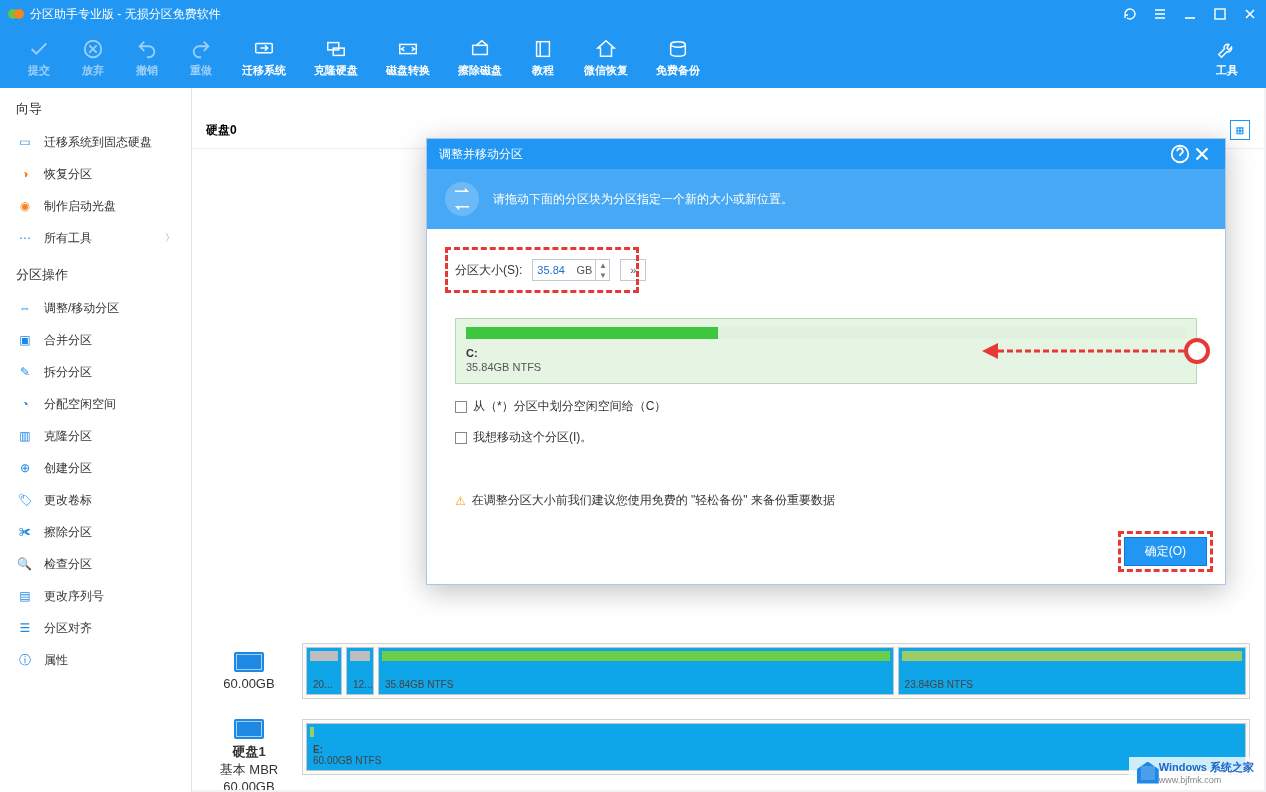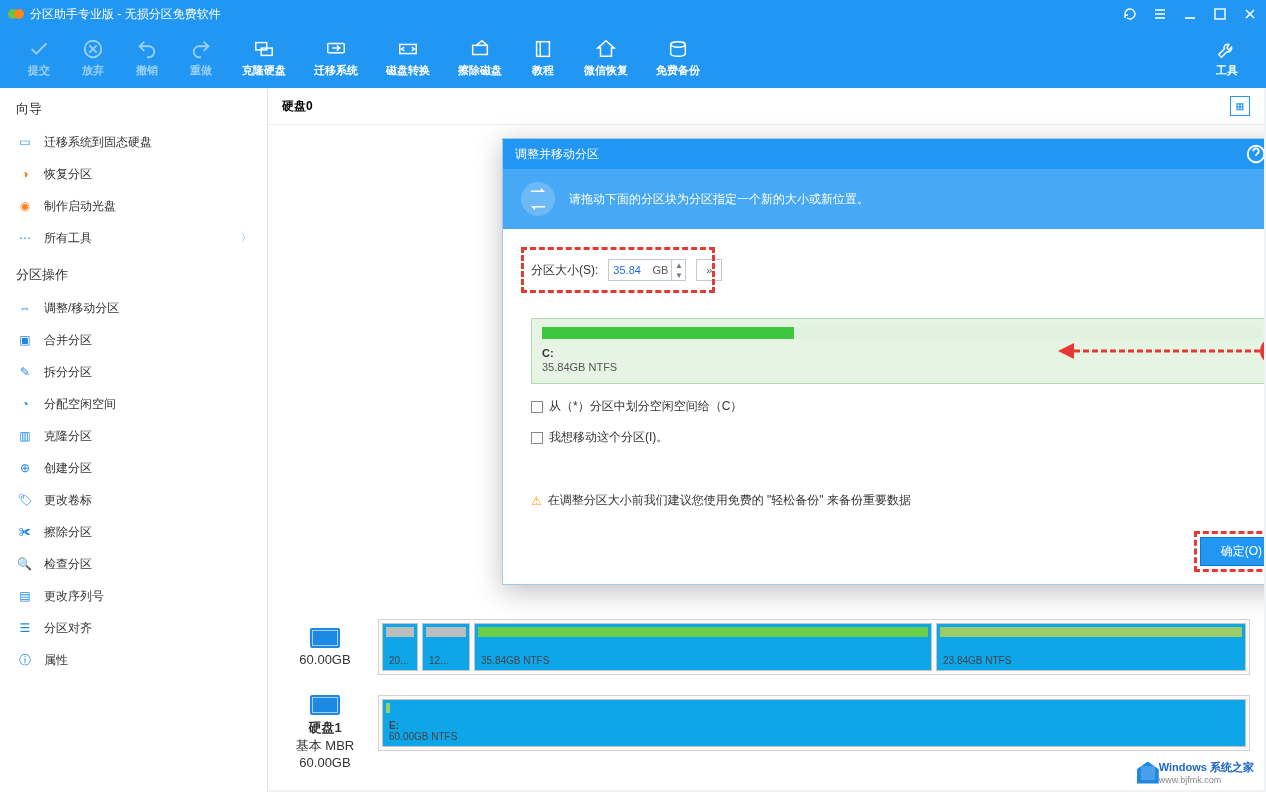--- a/index.html
+++ b/index.html
@@ -14,29 +14,29 @@
 
 
 .toolbar { height: 60px; background: #2196f3; display: flex; align-items: center; padding: 0 12px; color: #fff; }
 .tb-item { display: flex; flex-direction: column; align-items: center; justify-content: center; font-size: 11px; padding: 0 14px; cursor: pointer; height: 100%; font-weight: bold; }
 .tb-item.disabled { opacity: 0.55; }
 .tb-item .ico { width: 26px; height: 22px; display: flex; align-items: center; justify-content: center; margin-bottom: 3px; }
 .tb-spacer { flex: 1; }
 
 
 .main { display: flex; height: calc(100% - 88px); background: #f1f2f4; }
-.sidebar { width: 268px; background: #fff; border-right: 1px solid #e3e4e6; overflow: auto; }
+.sidebar { width: 192px; background: #fff; border-right: 1px solid #e3e4e6; overflow: auto; }
 .side-section-title { padding: 12px 16px 8px; font-size: 13px; color: #333; font-weight: 500; }
 .side-item { display: flex; align-items: center; padding: 7px 16px; font-size: 12px; color: #333; cursor: pointer; }
 .side-item .sic { width: 18px; height: 18px; margin-right: 10px; display: flex; align-items: center; justify-content: center; color: #1e88e5; flex-shrink: 0; }
 .side-item .sic.orange { color: #f5821f; }
 .side-item .chev { margin-left: auto; color: #1e88e5; font-size: 10px; }
 
 .content { flex: 1; background: #fff; margin: 0 2px 2px 0; position: relative; overflow: hidden; }
-.content-header { padding: 8px 14px; font-size: 12px; font-weight: 600; border-bottom: 1px solid #eee; display: flex; align-items: center; }
+.content-header { padding: 8px 14px; font-size: 12px; font-weight: 600; border-bottom: 1px solid #eee; display: flex; align-items: center; margin-top: 24px; }
 .content-header .gridbtn { margin-left: auto; width: 20px; height: 20px; border: 1px solid #2196f3; display:flex;align-items:center;justify-content:center;color:#2196f3;cursor:pointer;font-size:10px;}
 
 
 .disk-row { display: flex; align-items: stretch; padding: 10px 14px; gap: 10px; }
 .disk-info { width: 86px; display:flex; flex-direction:column; align-items:center; justify-content:center; font-size:13px; color:#333; }
 .disk-info .dic { width: 30px; height: 20px; background:#1e88e5; border-radius:2px; margin-bottom:4px; position:relative; }
 .disk-info .dic::after{content:'';position:absolute;inset:2px;border:1px solid rgba(255,255,255,.6);}
 .disk-info .dname{font-weight:600;}
 .parts { flex: 1; display: flex; gap: 4px; align-items:stretch; height: 56px; border:1px solid #d0d2d5; padding:3px; background:#fafafa; }
 .part { border:1px solid #c2c5c9; background:#0ea5e9; display:flex; flex-direction:column; justify-content:flex-end; padding:4px 6px 4px 6px; font-size:10px; color:#444; position:relative; overflow:hidden; }
@@ -160,34 +160,34 @@
         <svg viewBox="0 0 24 24" fill="none" stroke="#fff" stroke-width="2">
           <path d="M15 14l5-5-5-5"></path>
           <path d="M20 9H10a6 6 0 0 0 0 12h2"></path>
         </svg>
       </span>
       <span>重做</span>
     </div>
   <div class="tb-item">
       <span class="ico">
         <svg viewBox="0 0 24 24" fill="none" stroke="#fff" stroke-width="1.6">
+          <rect x="3" y="6" width="18" height="10" rx="1"></rect>
+          <path d="M8 11h8M13 8l3 3-3 3"></path>
+        </svg>
+      </span>
+      <span>迁移系统</span>
+    </div>
+  <div class="tb-item">
+      <span class="ico">
+        <svg viewBox="0 0 24 24" fill="none" stroke="#fff" stroke-width="1.6">
           <rect x="3" y="5" width="12" height="8"></rect>
           <rect x="9" y="11" width="12" height="8"></rect>
         </svg>
       </span>
       <span>克隆硬盘</span>
-    </div>
-  <div class="tb-item">
-      <span class="ico">
-        <svg viewBox="0 0 24 24" fill="none" stroke="#fff" stroke-width="1.6">
-          <rect x="3" y="6" width="18" height="10" rx="1"></rect>
-          <path d="M8 11h8M13 8l3 3-3 3"></path>
-        </svg>
-      </span>
-      <span>迁移系统</span>
     </div>
   <div class="tb-item">
       <span class="ico">
         <svg viewBox="0 0 24 24" fill="none" stroke="#fff" stroke-width="1.6">
           <rect x="3" y="7" width="18" height="10"></rect>
           <path d="M8 10l-3 2 3 2M16 10l3 2-3 2"></path>
         </svg>
       </span>
       <span>磁盘转换</span>
     </div>
@@ -320,21 +320,21 @@
     <div class="disk-row">
       <div class="disk-info">
         <div class="dic"></div>
         <div>60.00GB</div>
       </div>
       <div class="parts">
         <div class="part gray" style="width:36px">
             <div class="bar"></div>
             <span>20...</span>
           </div>
-        <div class="part gray" style="width:48px">
+        <div class="part gray" style="width:28px">
             <div class="bar"></div>
             <span>12...</span>
           </div>
         <div class="part" style="flex:3">
             <div class="bar"></div>
             <span>35.84GB NTFS</span>
           </div>
         <div class="part lite" style="flex:2">
             <div class="bar"></div>
             <span>23.84GB NTFS</span>

